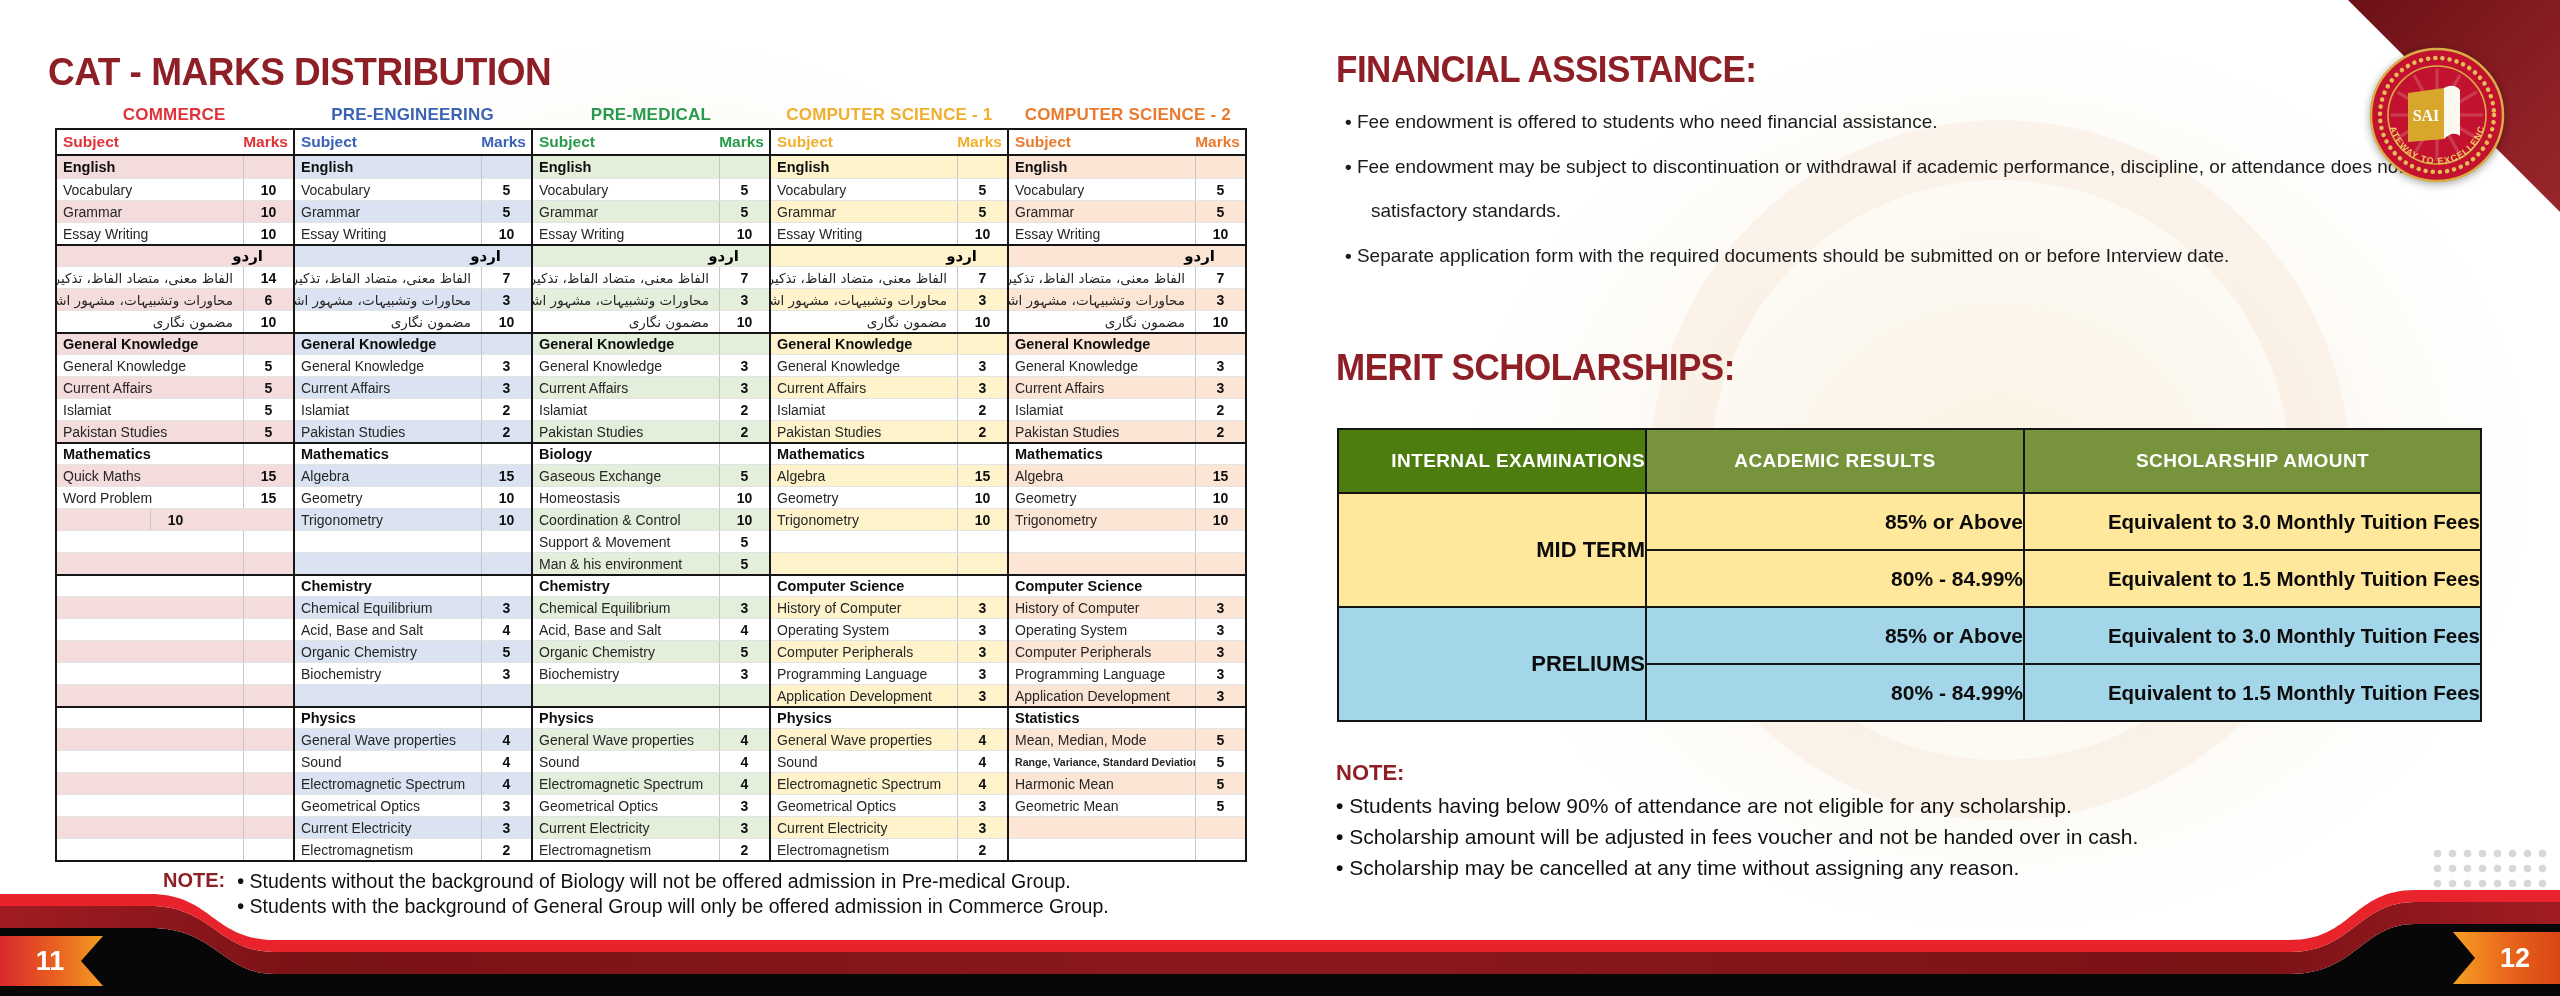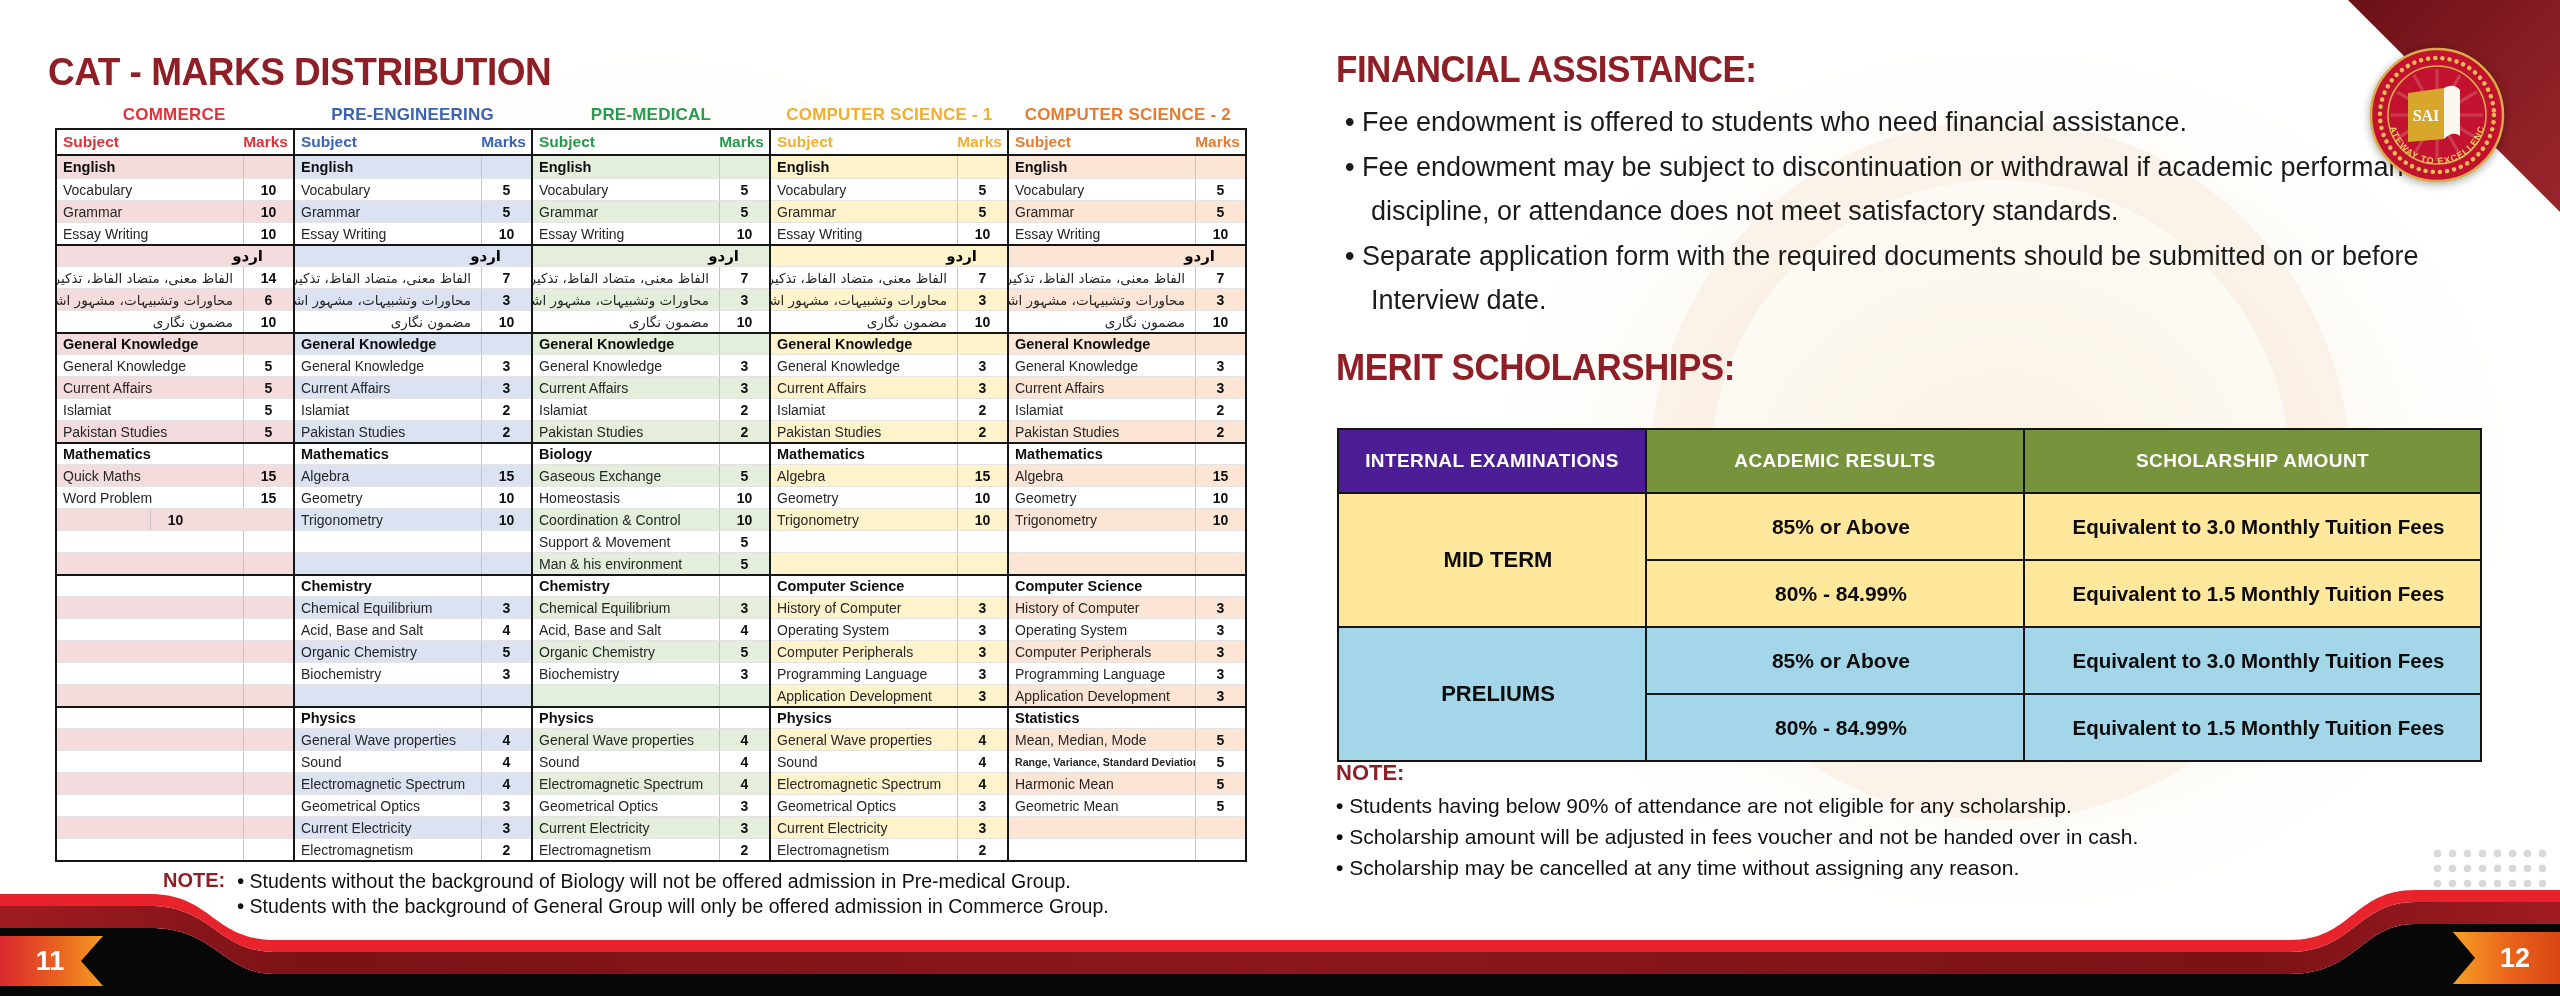--- a/index.html
+++ b/index.html
@@ -42,28 +42,28 @@
   .noteL{position:absolute;left:163px;top:869px;display:flex;gap:12px;}
   .note-label{font-weight:800;font-size:20px;color:#8E1F26;}
   .noteL ul,.noteR ul,.finB{list-style:none;}
   .noteL ul{font-size:19.5px;color:#101010;line-height:25px;}
   .noteL li,.finB li,.noteR li{padding-left:26px;text-indent:-26px;}
   .noteL li::before,.finB li::before,.noteR li::before{content:"\2022\00a0";font-weight:700;}
 
   
   .finT{position:absolute;left:1336px;top:48px;font-size:35px;font-weight:800;color:#8E1F26;
      letter-spacing:-.5px;transform:scaleY(1.05);transform-origin:left top;}
-  .finB{position:absolute;left:1345px;top:100px;width:1152px;font-size:27px;color:#1b1b1b;line-height:44px;}
+  .finB{position:absolute;left:1345px;top:100px;width:1152px;font-size:19px;color:#1b1b1b;line-height:44px;}
   .finB li{margin-bottom:1px;}
   .merT{position:absolute;left:1336px;top:346px;font-size:35px;font-weight:800;color:#8E1F26;
      letter-spacing:-.5px;transform:scaleY(1.05);transform-origin:left top;}
   .mtable{position:absolute;left:1337px;top:428px;border-collapse:collapse;table-layout:fixed;}
   .mtable th{height:64px;color:#fff;font-size:19px;font-weight:800;letter-spacing:.4px;
      border:2.5px solid #141414;text-align:center;}
-  .mtable td{height:67px;border:2.5px solid #141414;text-align:center;color:#0c0c0c;padding-left:12px;}
+  .mtable td{height:57px;border:2.5px solid #141414;text-align:right;color:#0c0c0c;padding-left:12px;}
   .mtable tr.sub td{border-top:1.5px solid #141414;}
   .mtable td.exam{font-weight:800;font-size:22px;}
   .mtable td.result{font-weight:800;font-size:21px;}
   .mtable td.amount{font-weight:700;font-size:20.5px;}
   .noteR{position:absolute;left:1336px;top:760px;}
   .noteR .note-label{font-size:22px;}
   .noteR ul{margin-top:4px;font-size:21px;color:#101010;line-height:31px;}
 
   
   .corner{position:absolute;right:0;top:0;width:212px;height:212px;
@@ -785,21 +785,21 @@
 
   <div class="merT">MERIT SCHOLARSHIPS:</div>
   <table class="mtable">
     <colgroup>
         <col style="width:308px">
         <col style="width:378px">
         <col style="width:457px">
       </colgroup>
     <thead>
         <tr id="merit-head">
-          <th style="background: #4c1d95;">INTERNAL EXAMINATIONS</th>
+          <th style="background: #4d7c0f; text-align: right;">INTERNAL EXAMINATIONS</th>
           <th style="background: rgb(119, 148, 61);">ACADEMIC RESULTS</th>
           <th style="background: rgb(119, 148, 61);">SCHOLARSHIP AMOUNT</th>
         </tr>
       </thead>
     <tbody id="merit-body">
         <tr class="grp-start">
           <td class="exam" rowspan="2" style="background: rgb(255, 231, 155);">MID TERM</td>
           <td class="result" style="background: rgb(255, 231, 155);">85% or Above</td>
           <td class="amount" style="background: rgb(255, 231, 155);">Equivalent to 3.0 Monthly Tuition Fees</td>
         </tr>

